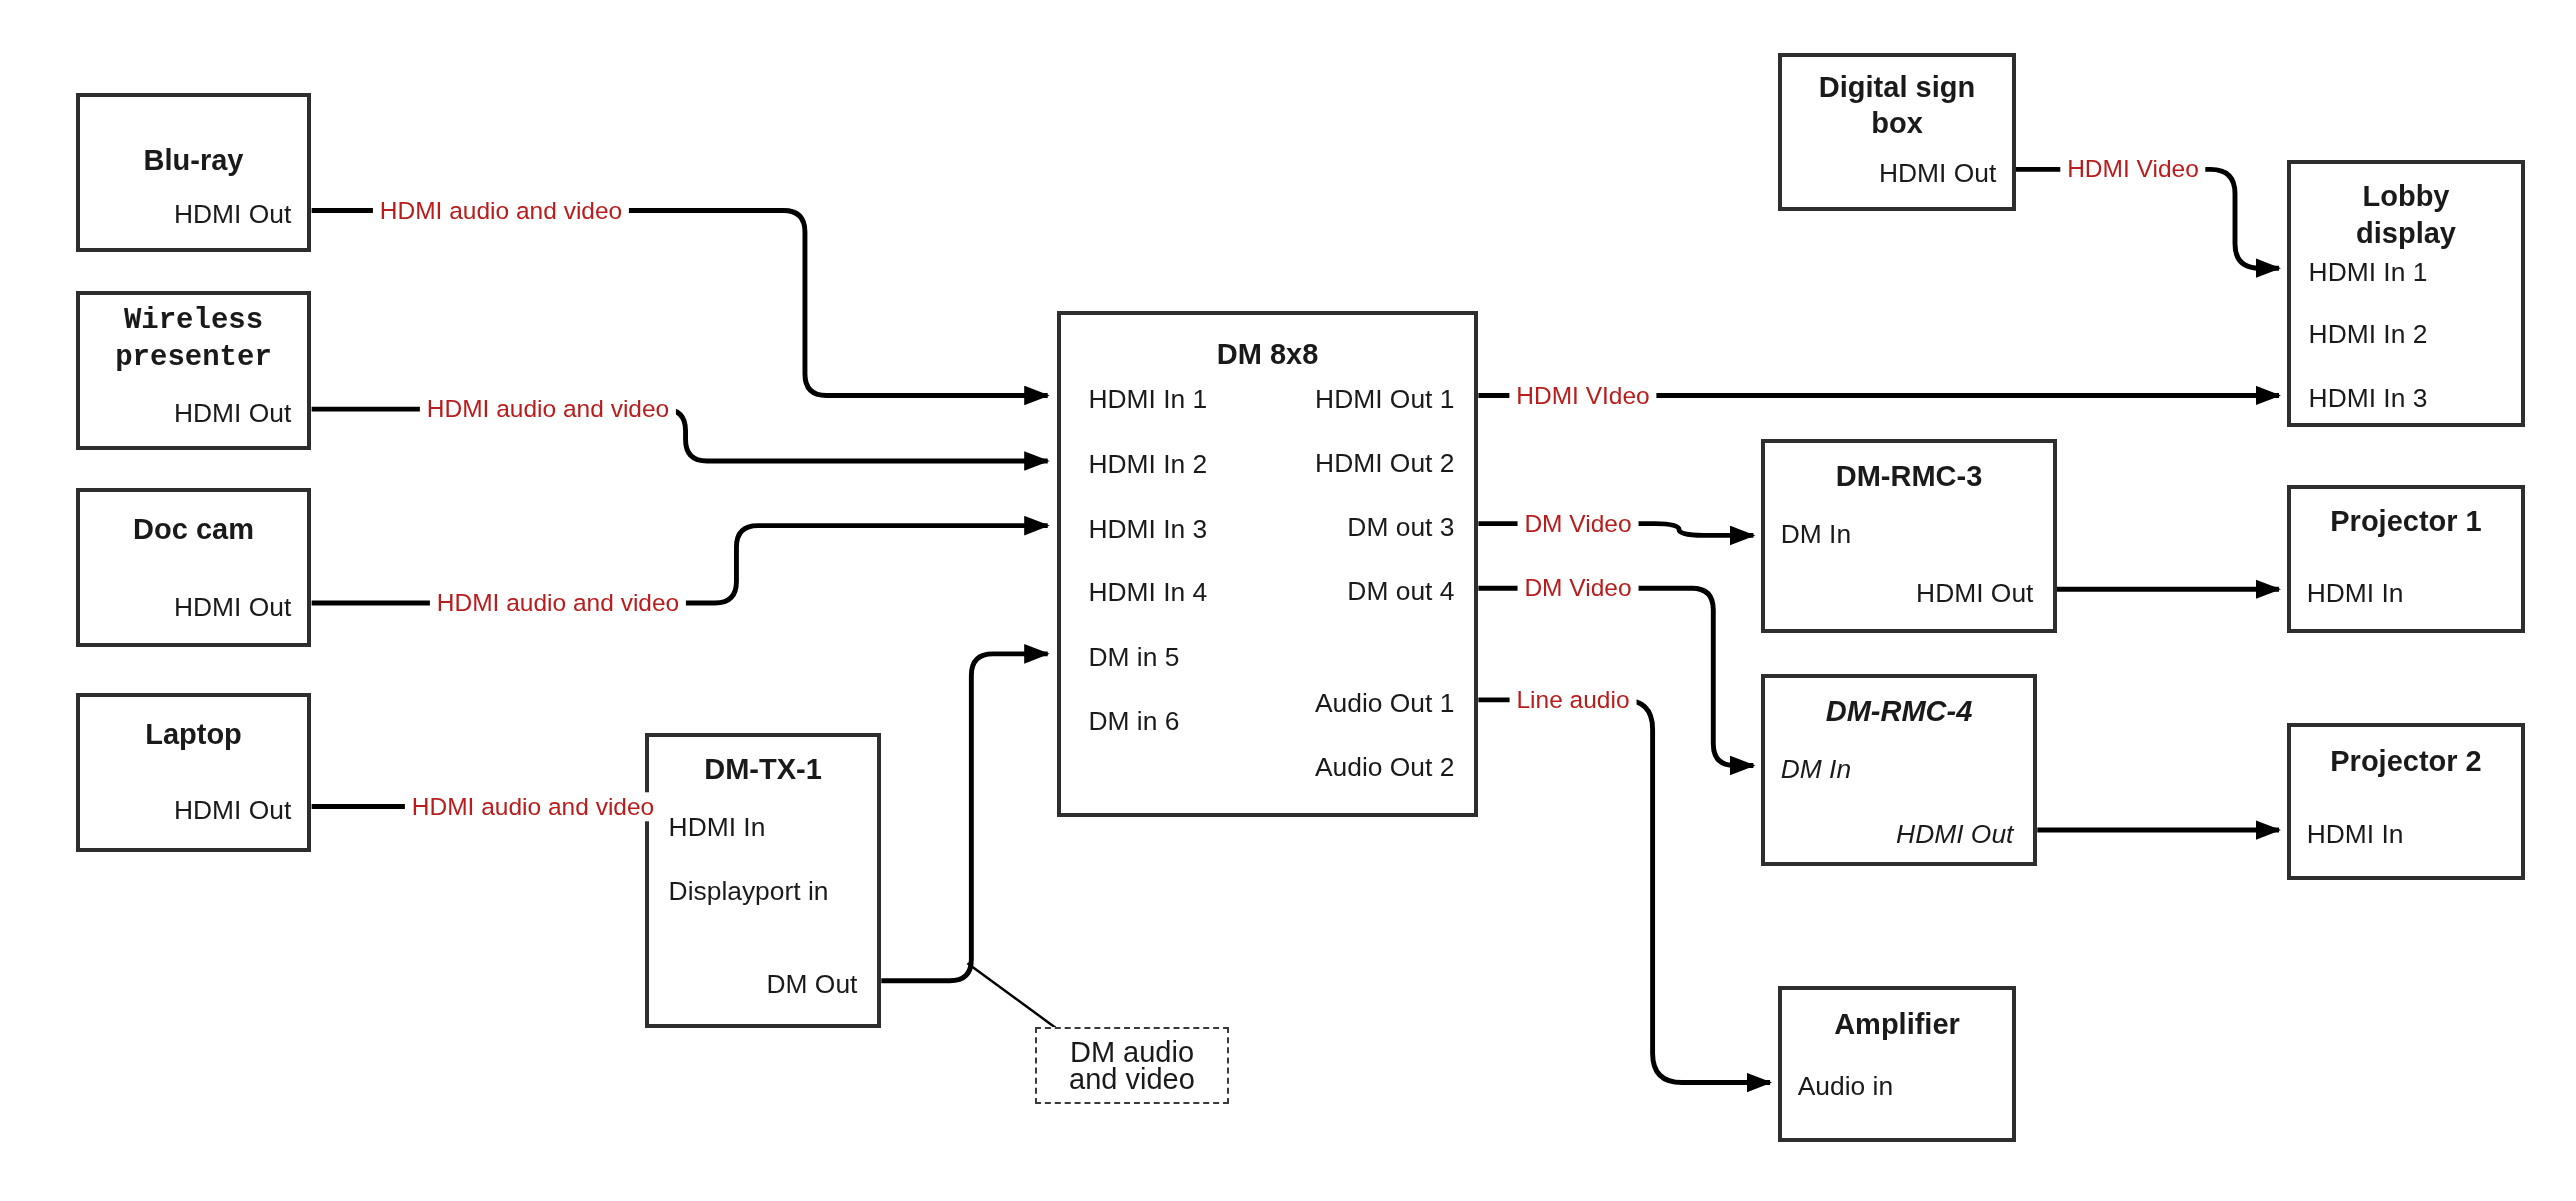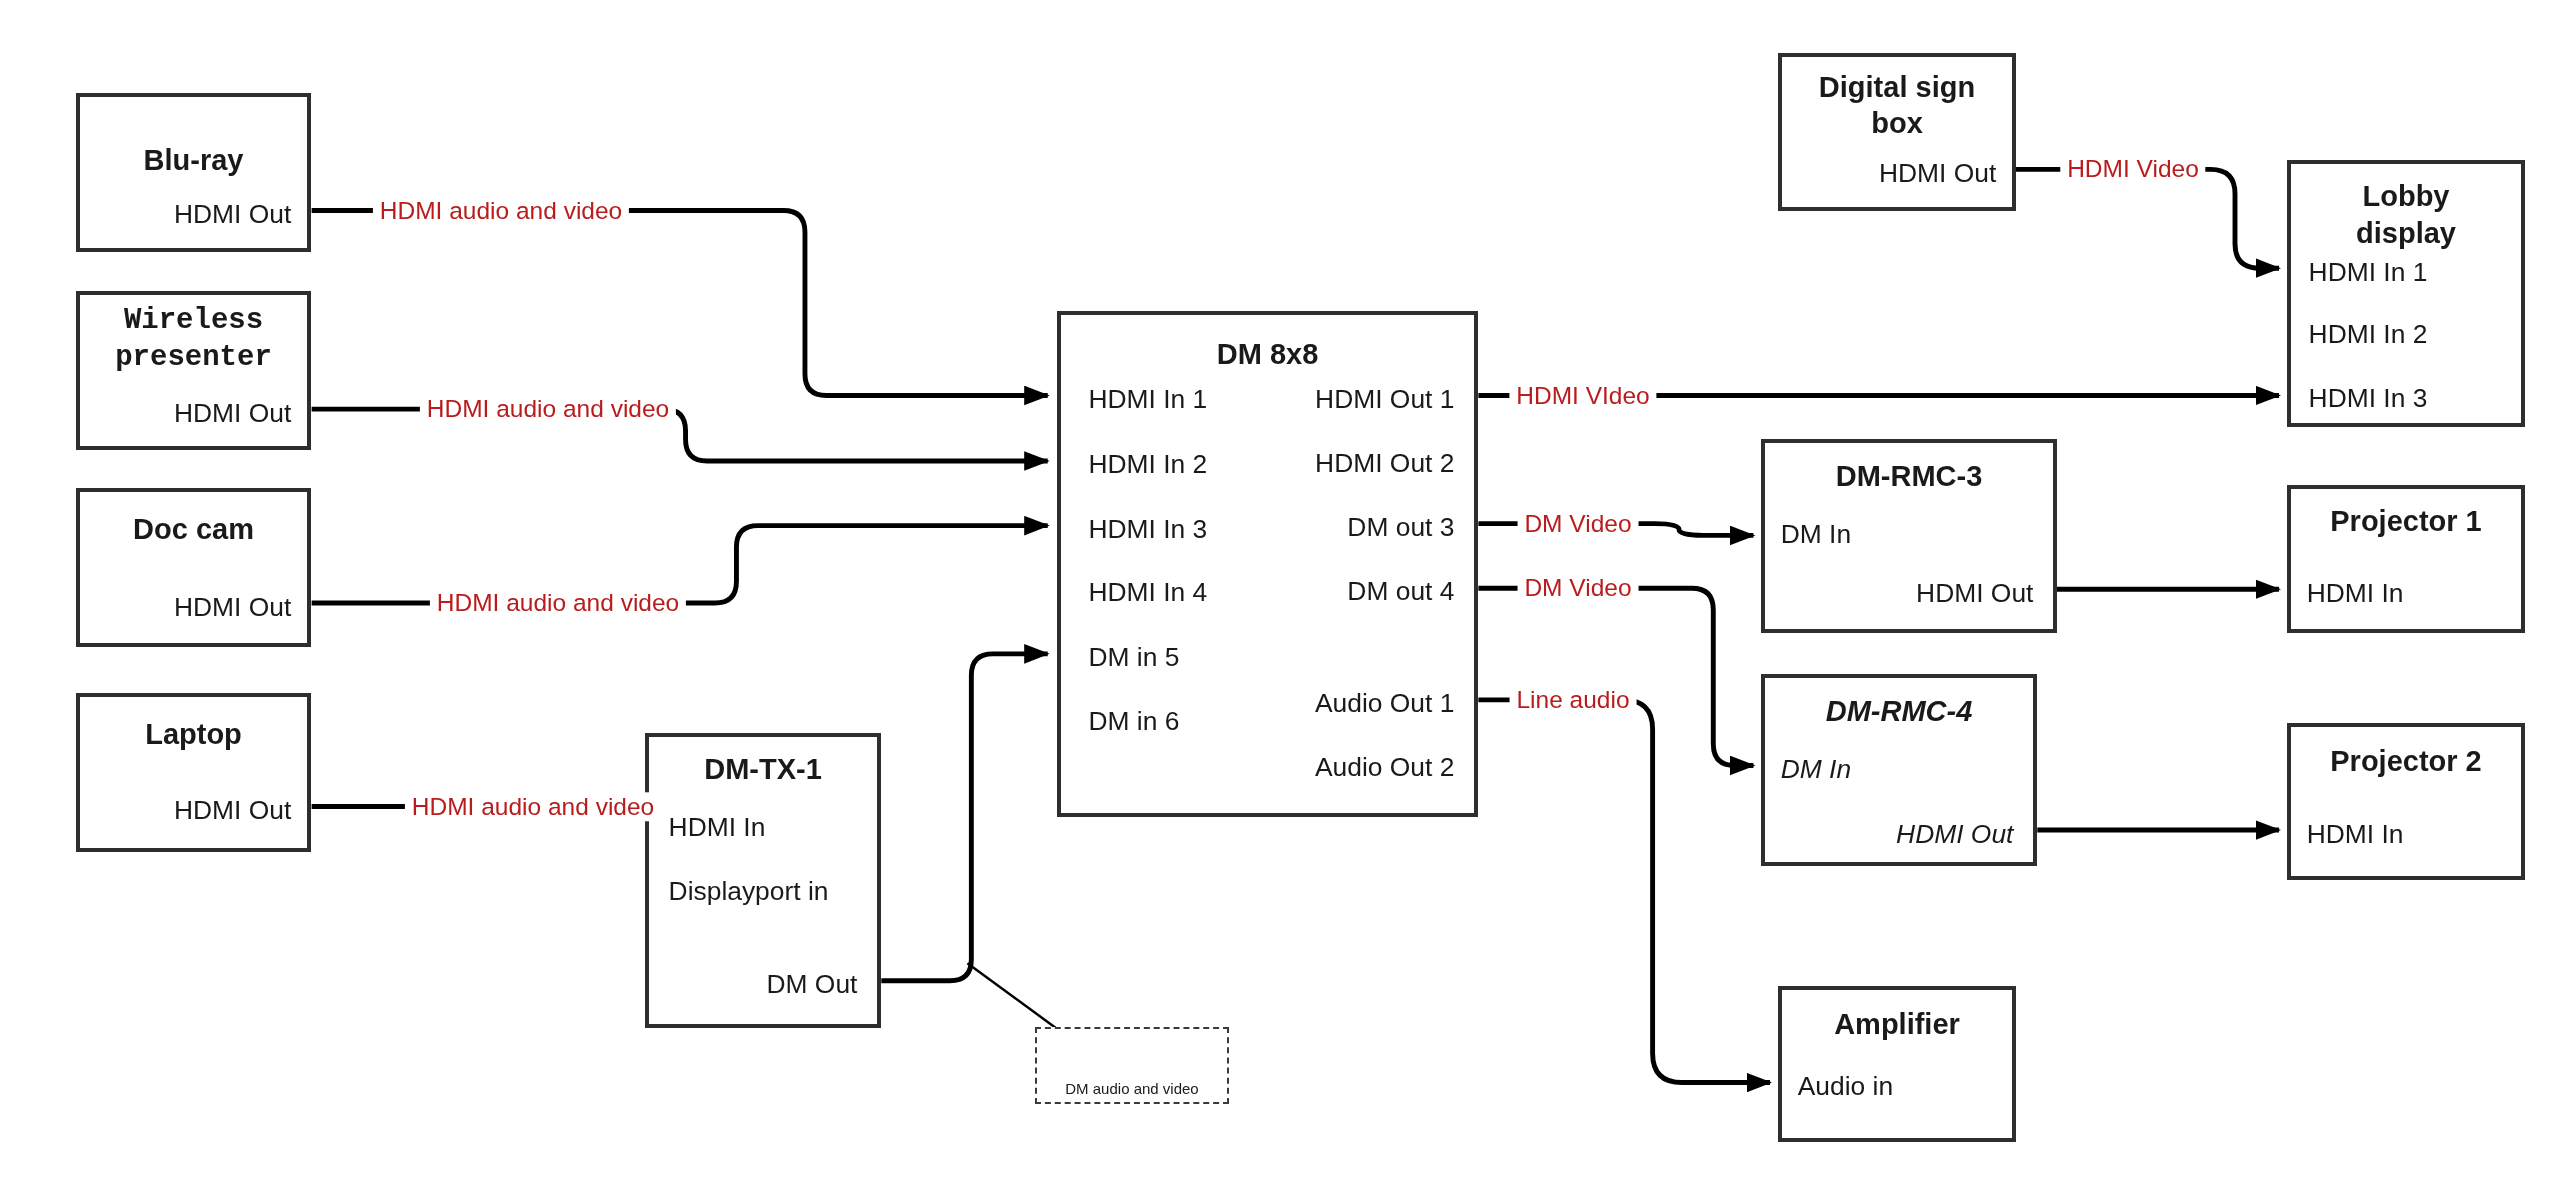--- a/index.html
+++ b/index.html
@@ -19,22 +19,22 @@
     position:absolute;font-size:26.4px;line-height:29px;white-space:nowrap;color:#1a1a1a;
   }
   .port.left{text-align:left;}
   .port.right{text-align:right;}
   .wire-label{
     position:absolute;transform:translate(-50%,-50%);background:#ffffff;
     padding:1px 6.9px;font-size:24.5px;line-height:27.4px;white-space:nowrap;color:#b91c1c;
   }
   .callout{
     position:absolute;border:2px dashed #3a3a3a;background:#ffffff;box-sizing:border-box;
-    font-size:15px;line-height:26.4px;text-align:center;color:#1a1a1a;
-    display:flex;align-items:flex-end;justify-content:center;
+    font-size:29px;line-height:26.4px;text-align:center;color:#1a1a1a;
+    display:flex;align-items:center;justify-content:center;
   }
   .callout .inner{width:166px;}
 </style>
 </head>
 <body>
 
 <div id="canvas">
 
   <svg id="wires" viewBox="0 0 2631 1227" xmlns="http://www.w3.org/2000/svg">
     <defs>

